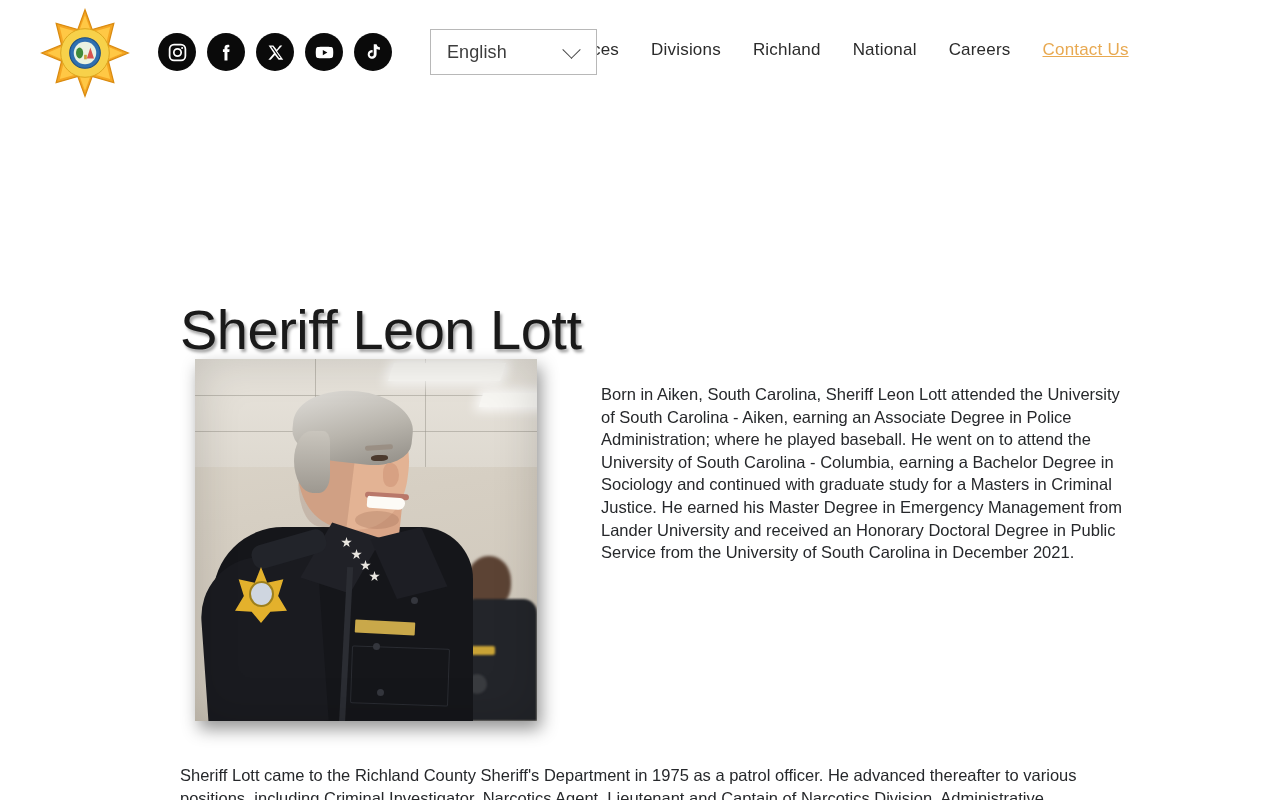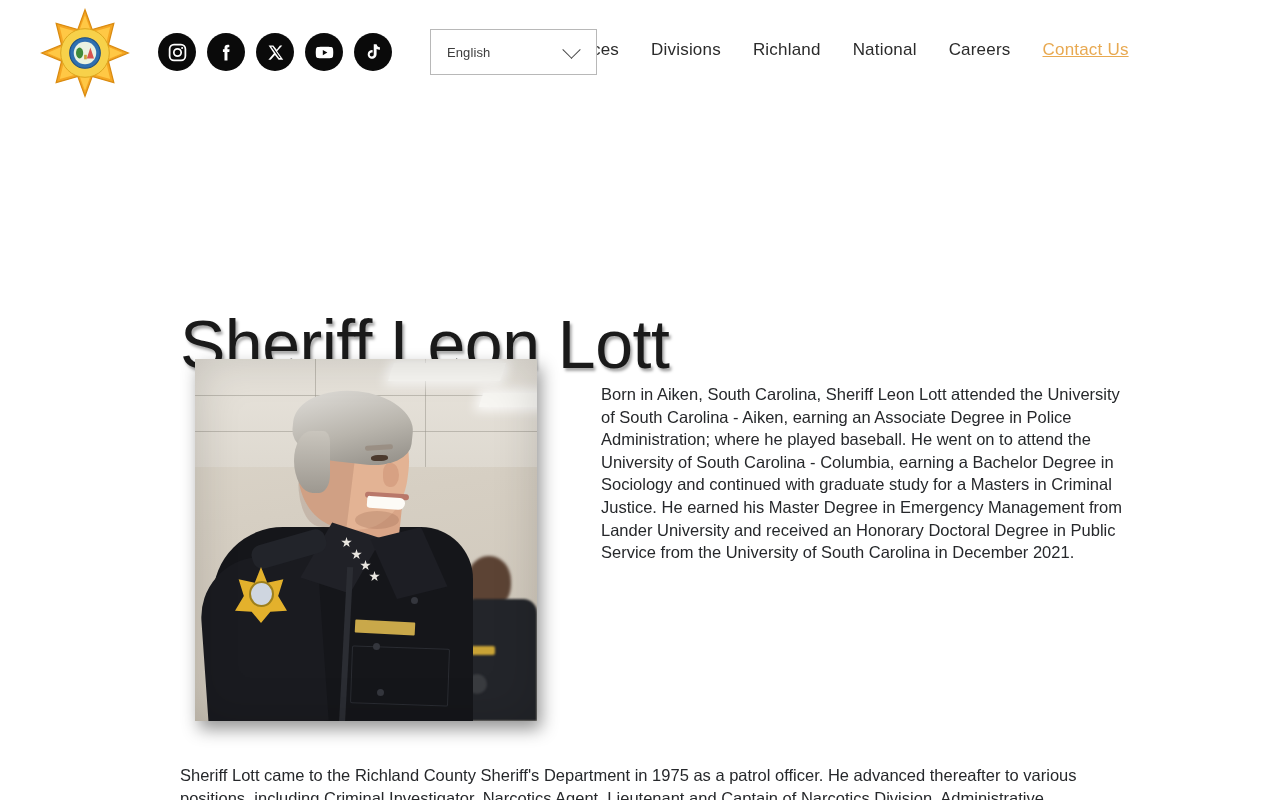--- a/index.html
+++ b/index.html
@@ -52,21 +52,21 @@
     background: #ffffff;
     border: 1px solid #b8b8b8;
     display: flex;
     align-items: center;
     padding: 0 14px 0 16px;
     cursor: pointer;
     z-index: 5;
   }
   .lang-select .lang-label {
     flex: 1;
-    font-size: 13px;
+    font-size: 18px;
     color: #3d3d3d;
     letter-spacing: .1px;
   }
   .chev {
     width: 13px; height: 13px;
     border-right: 1.6px solid #444;
     border-bottom: 1.6px solid #444;
     transform: rotate(45deg) translate(-2px,-2px);
     margin-right: 4px;
   }
@@ -92,21 +92,21 @@
 
   
   .main {
     position: relative;
     width: 1280px;
   }
 
   .page-title {
     position: absolute;
     left: 180px; top: 155px;
-    font-size: 68px;
+    font-size: 56px;
     font-weight: 400;
     color: #1a1a1a;
     letter-spacing: -0.5px;
     text-shadow: 2px 3px 3px rgba(0,0,0,0.35);
     white-space: nowrap;
   }
 
   
   .photo-wrap {
     position: absolute;

